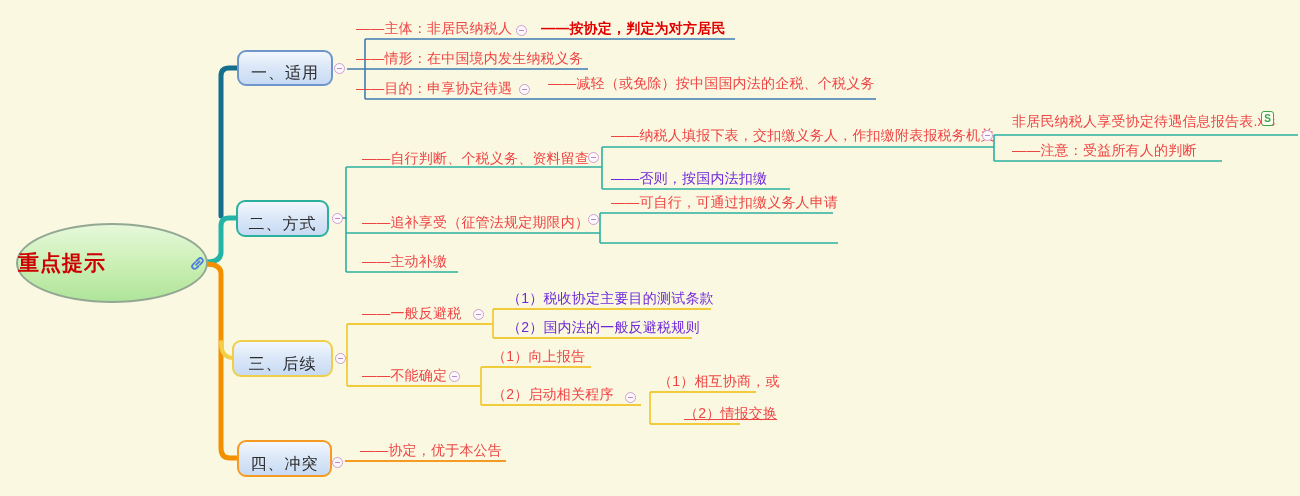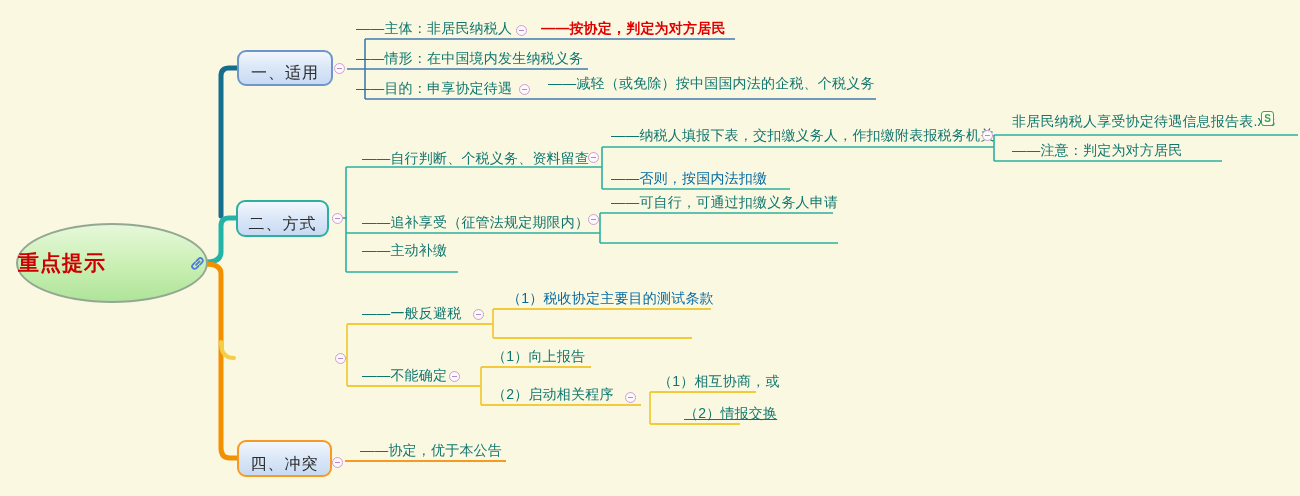--- a/index.html
+++ b/index.html
@@ -4,25 +4,25 @@
 <style>
   html,body{margin:0;padding:0;}
   body{
     width:1300px;height:496px;position:relative;overflow:hidden;
     background:#FBF8E2;
     font-family:"Liberation Sans","DejaVu Sans",sans-serif;
   }
   #canvas{position:absolute;left:0;top:0;width:1300px;height:496px;}
   svg.lines{position:absolute;left:0;top:0;pointer-events:none;}
   .topic{
-    position:absolute;font-size:14px;line-height:16px;color:#0f766e;
+    position:absolute;font-size:14px;line-height:16px;color:#ef4444;
     white-space:nowrap;letter-spacing:0.2px;
   }
   .topic.red{color:#E00000;font-weight:bold;text-align:right;}
-  .topic.blue{color:#0369a1;}
+  .topic.blue{color:#6d28d9;}
   .branch-box{
     position:absolute;display:flex;align-items:flex-end;justify-content:center;
     border-radius:9px;font-size:16px;color:#2b2b2b;letter-spacing:1px;
     background:linear-gradient(180deg,#F3F7FD 0%,#DCE8F8 45%,#C7DAF3 100%);
     box-sizing:border-box;
   }
   .bb1{border:2px solid #6E96CA;}
   .bb2{border:2px solid #2BB0A0;}
   .bb3{border:2px solid #EFCF4A;}
   .bb4{border:2px solid #F59A23;}
@@ -117,42 +117,46 @@
       </g>
     </svg>
   </div>
 
   <div class="branch-box bb1" style="left:237px;top:50px;width:96px;height:36px;">
     <span>一、适用</span>
   </div>
   <div class="branch-box bb2" style="left:236px;top:200px;width:93px;height:37px;">
     <span>二、方式</span>
   </div>
+  <div class="branch-box bb3" style="left:232px;top:340px;width:101px;height:37px;">
+    <span>三、后续</span>
+  </div>
   <div class="branch-box bb4" style="left:237px;top:440px;width:95px;height:37px;">
     <span>四、冲突</span>
   </div>
 
   <div class="topic" style="left:356px;top:20px;">——主体：非居民纳税人</div>
   <div class="topic red" style="left:541px;top:20px;">——按协定，判定为对方居民</div>
   <div class="topic" style="left:356px;top:50px;">——情形：在中国境内发生纳税义务</div>
   <div class="topic" style="left:356px;top:80px;">——目的：申享协定待遇</div>
   <div class="topic" style="left:548px;top:75px;">——减轻（或免除）按中国国内法的企税、个税义务</div>
 
   <div class="topic" style="left:362px;top:150px;">——自行判断、个税义务、资料留查</div>
   <div class="topic" style="left:611px;top:127px;">——纳税人填报下表，交扣缴义务人，作扣缴附表报税务机关</div>
   <div class="topic" style="left:1012px;top:113px;">非居民纳税人享受协定待遇信息报告表.xls</div>
   <div class="xls-icon">S</div>
-  <div class="topic" style="left:1012px;top:142px;">——注意：判定为对方居民</div>
+  <div class="topic" style="left:1012px;top:142px;">——注意：受益所有人的判断</div>
   <div class="topic blue" style="left:611px;top:170px;">——否则，按国内法扣缴</div>
   <div class="topic" style="left:362px;top:214px;">——追补享受（征管法规定期限内）</div>
   <div class="topic" style="left:611px;top:194px;">——可自行，可通过扣缴义务人申请</div>
-  <div class="topic" style="left:362px;top:242px;">——主动补缴</div>
+  <div class="topic" style="left:362px;top:253px;">——主动补缴</div>
 
   <div class="topic" style="left:362px;top:305px;">——一般反避税</div>
   <div class="topic blue" style="left:507px;top:290px;">（1）税收协定主要目的测试条款</div>
+  <div class="topic blue" style="left:507px;top:319px;">（2）国内法的一般反避税规则</div>
   <div class="topic" style="left:362px;top:367px;">——不能确定</div>
   <div class="topic" style="left:492px;top:348px;">（1）向上报告</div>
   <div class="topic" style="left:492px;top:386px;">（2）启动相关程序</div>
   <div class="topic" style="left:658px;top:373px;">（1）相互协商，或</div>
   <div class="topic" style="left:684px;top:405px;text-decoration:underline;">（2）情报交换</div>
 
   <div class="topic" style="left:360px;top:442px;">——协定，优于本公告</div>
 
   <div class="collapse" style="left:334px;top:63px;"></div>
   <div class="collapse" style="left:516px;top:25px;"></div>

